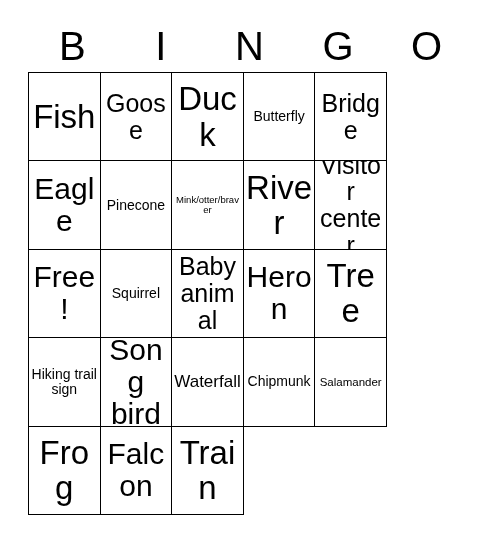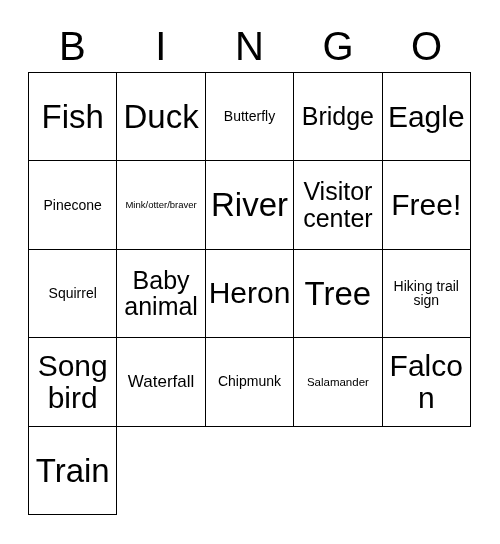--- a/index.html
+++ b/index.html
@@ -45,21 +45,21 @@
     font-weight: 400;
     color: #000000;
     letter-spacing: 0px;
   }
 
   
   #grid {
     position: absolute;
     left: 28px;
     top: 72px;
-    width: 443px;
+    width: 359px;
     height: 443px;
     border-top: 1.5px solid #000;
     border-left: 1.5px solid #000;
     box-sizing: border-box;
     display: grid;
     grid-template-columns: repeat(5, 1fr);
     grid-template-rows: repeat(5, 1fr);
     background: #ffffff;
   }
   .cell {
@@ -104,20 +104,23 @@
     <div class="header-cell">N</div>
     <div class="header-cell">G</div>
     <div class="header-cell">O</div>
   </div>
 
   <div id="grid">
 
   <div class="cell sz-xxl">
         <span class="cell-text">Fish</span>
       </div>
+      <div class="cell sz-lg">
+        <span class="cell-text">Goose</span>
+      </div>
       <div class="cell sz-xxl">
         <span class="cell-text">Duck</span>
       </div>
       <div class="cell sz-xs">
         <span class="cell-text">Butterfly</span>
       </div>
       <div class="cell sz-lg">
         <span class="cell-text">Bridge</span>
       </div>
       <div class="cell sz-xl">
@@ -158,20 +161,23 @@
       </div>
       <div class="cell sz-sm">
         <span class="cell-text">Waterfall</span>
       </div>
       <div class="cell sz-xs">
         <span class="cell-text">Chipmunk</span>
       </div>
       <div class="cell sz-xxs">
         <span class="cell-text">Salamander</span>
       </div>
+      <div class="cell sz-xxl">
+        <span class="cell-text">Frog</span>
+      </div>
       <div class="cell sz-xl">
         <span class="cell-text">Falcon</span>
       </div>
       <div class="cell sz-xxl">
         <span class="cell-text">Train</span>
       </div>
     </div>
 
 </div>
 

